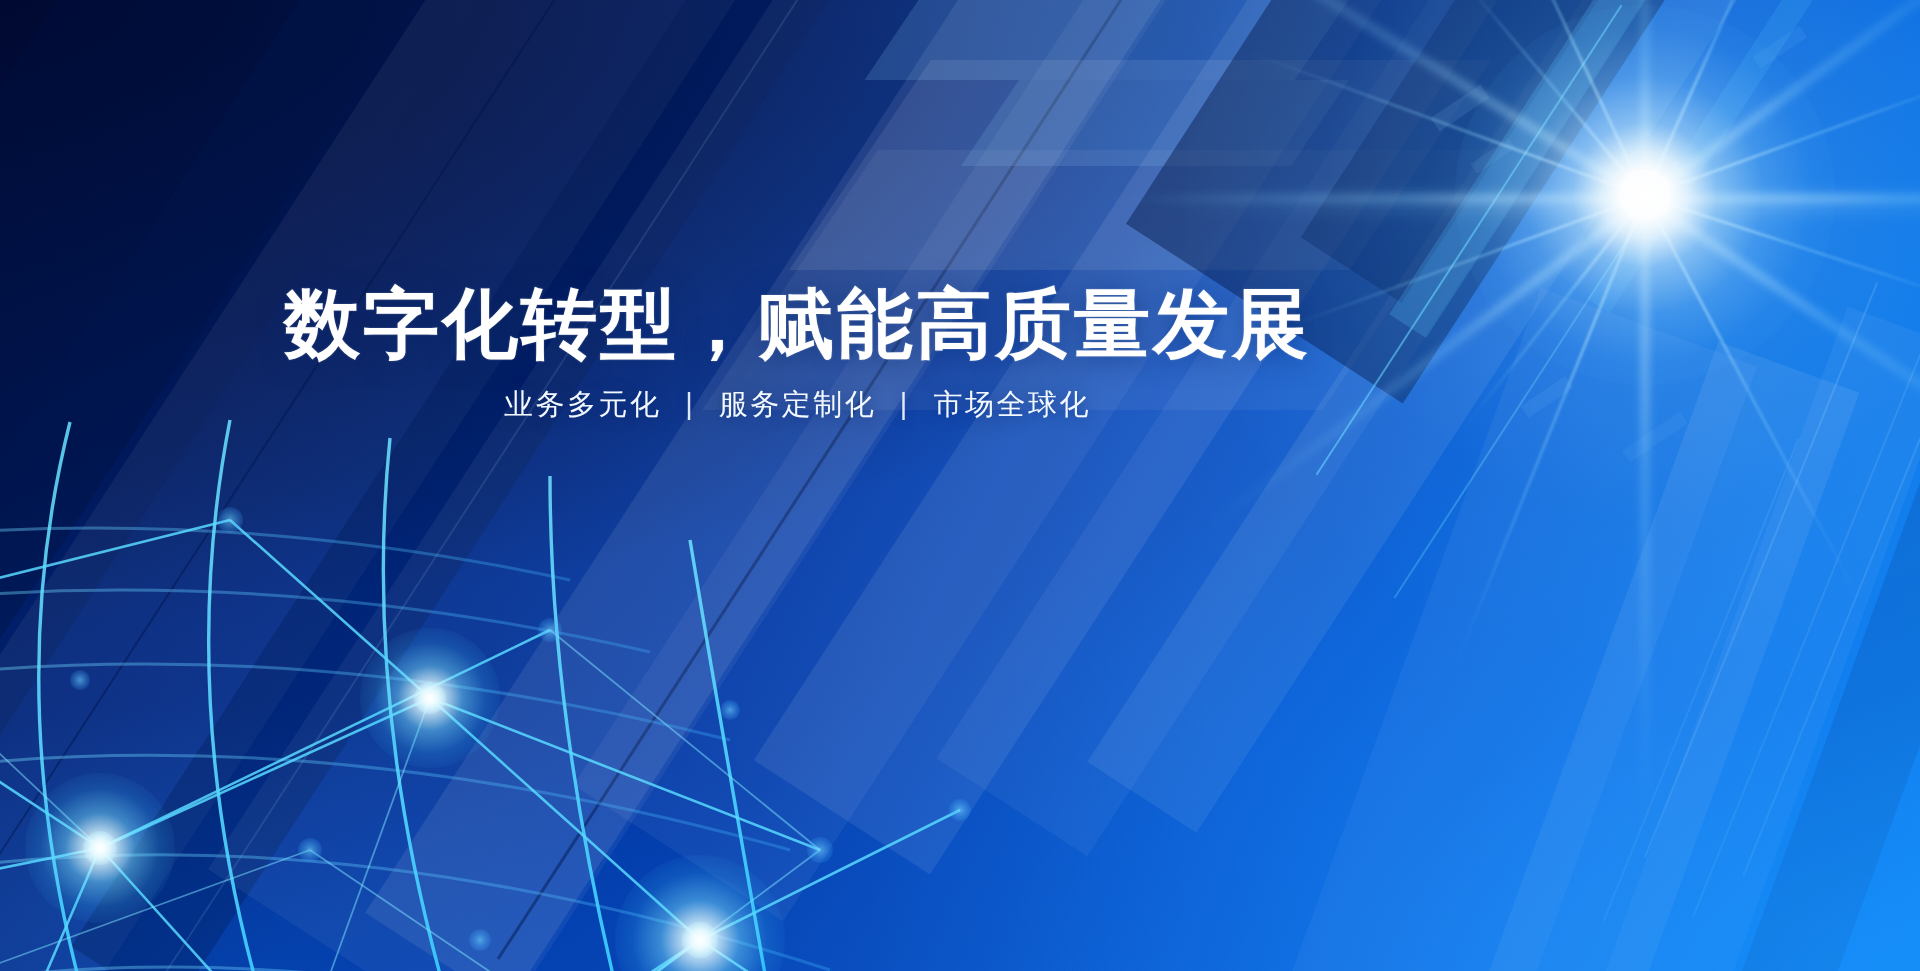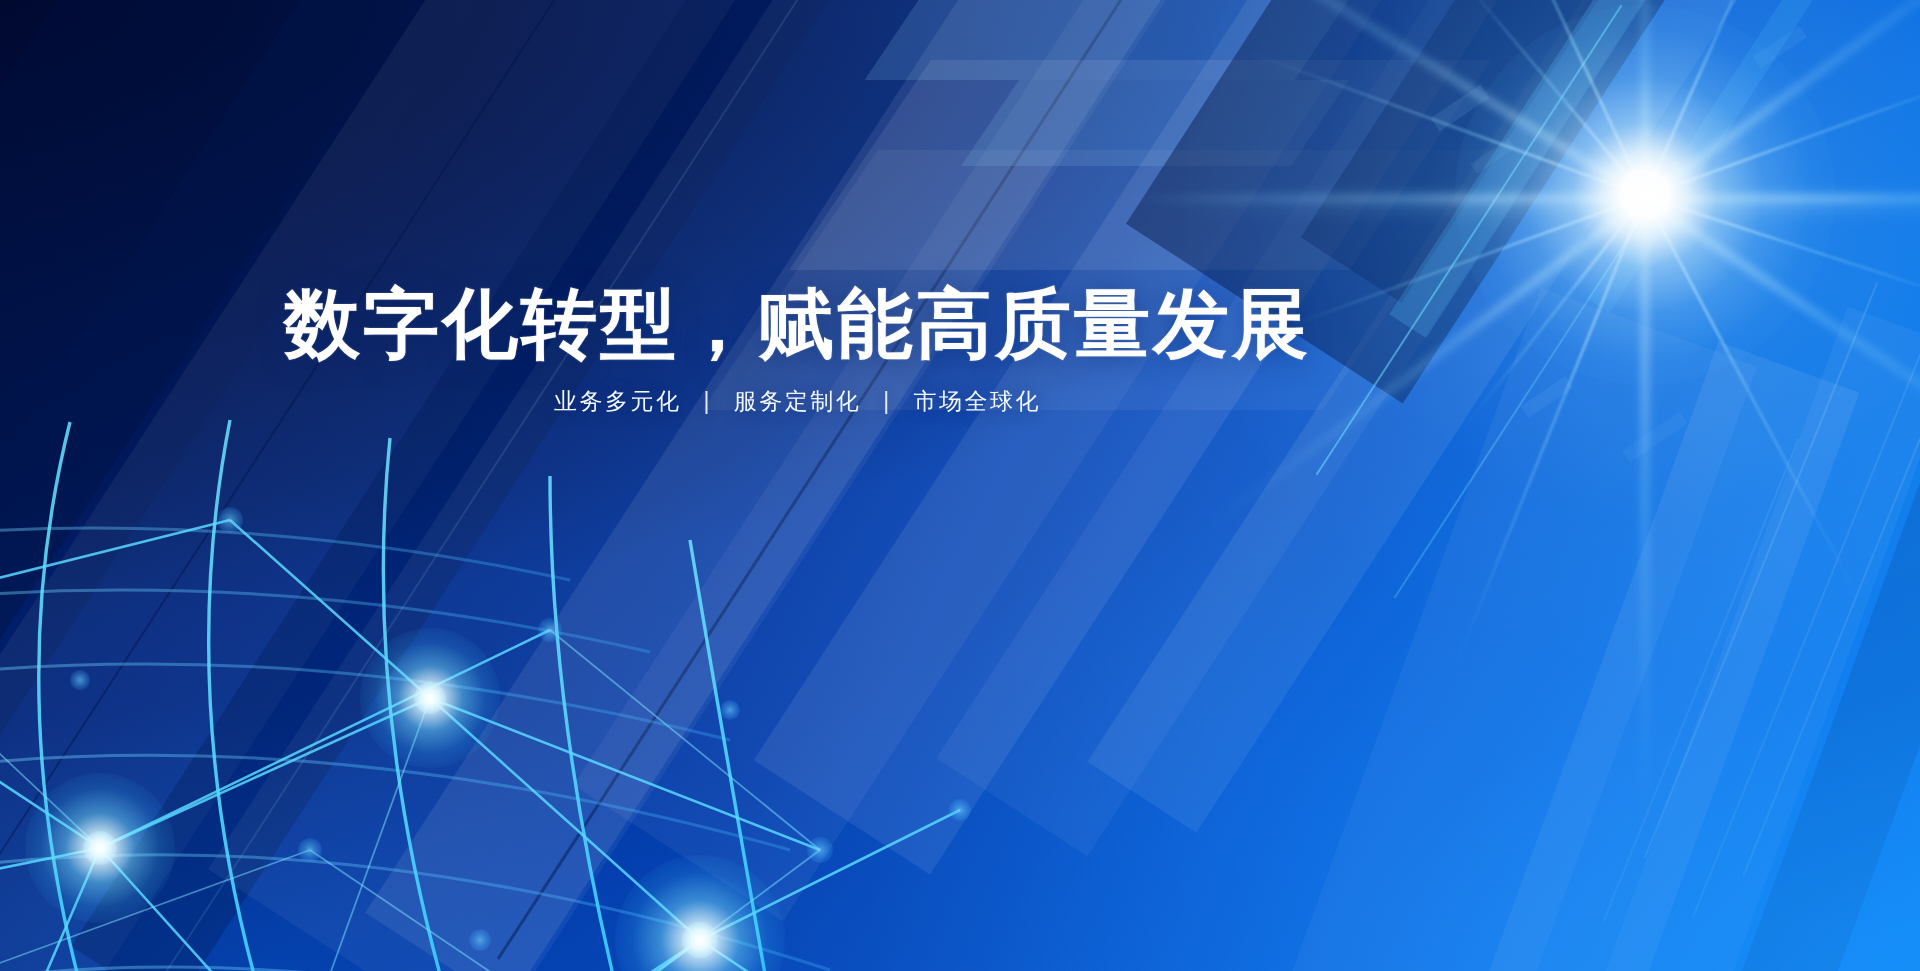--- a/index.html
+++ b/index.html
@@ -100,21 +100,21 @@
   #text-block{
     position:absolute;left:0;top:286px;width:1595px;text-align:center;
   }
   #headline{
     font-size:76px;font-weight:700;color:#ffffff;line-height:1;
     letter-spacing:3px;
     text-shadow:0 2px 26px rgba(0,35,110,.5),0 0 2px rgba(255,255,255,.35);
     white-space:nowrap;
   }
   #subtitle{
-    margin-top:28px;font-size:23px;font-weight:400;color:#f2f8ff;
+    margin-top:28px;font-size:29px;font-weight:400;color:#f2f8ff;
     letter-spacing:2.5px;line-height:1;white-space:nowrap;
     text-shadow:0 1px 14px rgba(0,30,100,.55);
   }
   #subtitle .sep{display:inline-block;padding:0 13px;opacity:.92;font-weight:300;}
 </style>
 </head>
 <body>
 
 <div id="stage">
 

